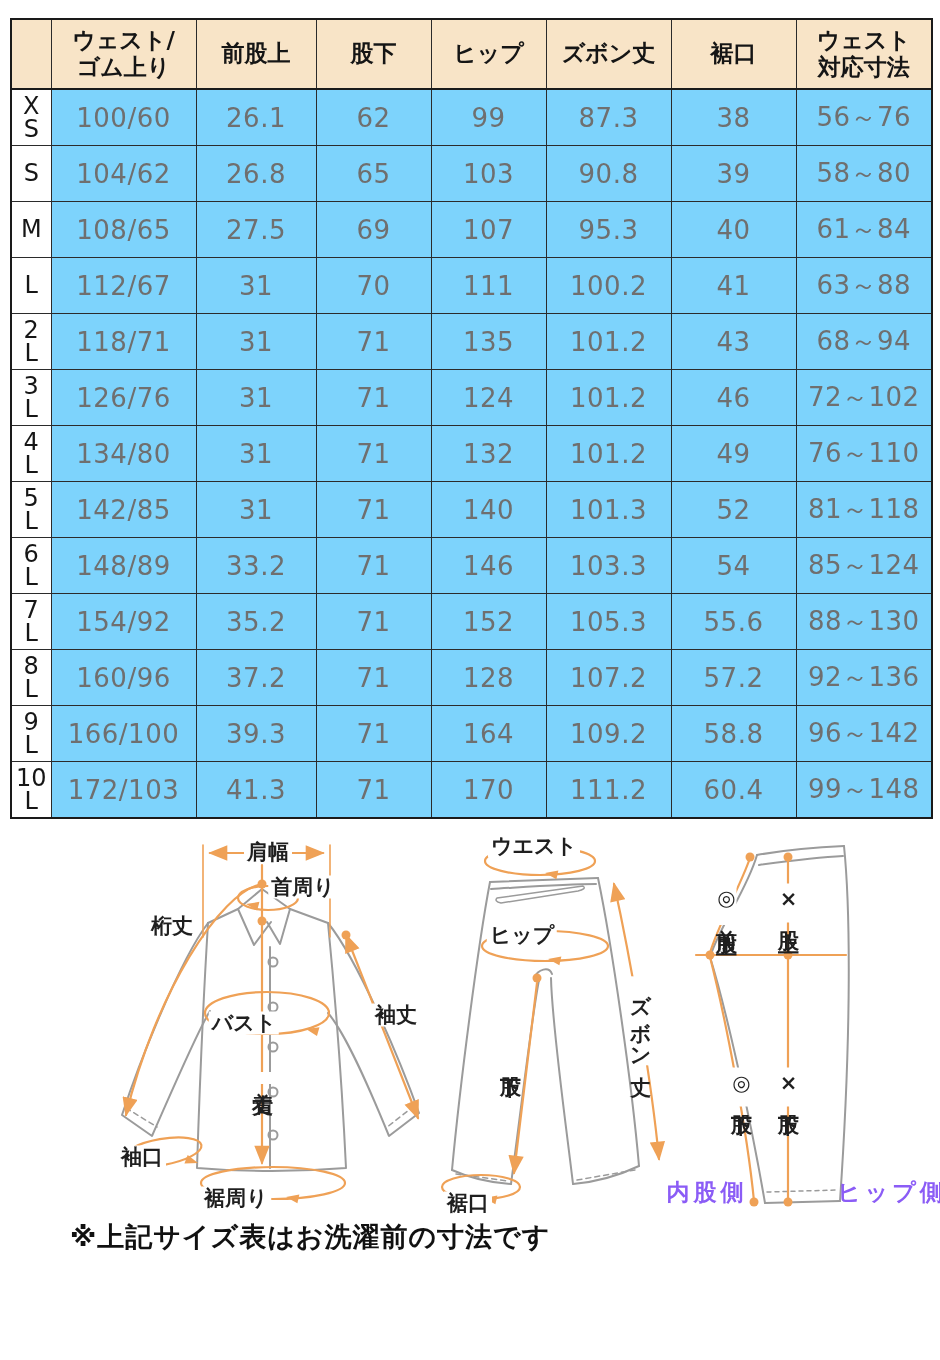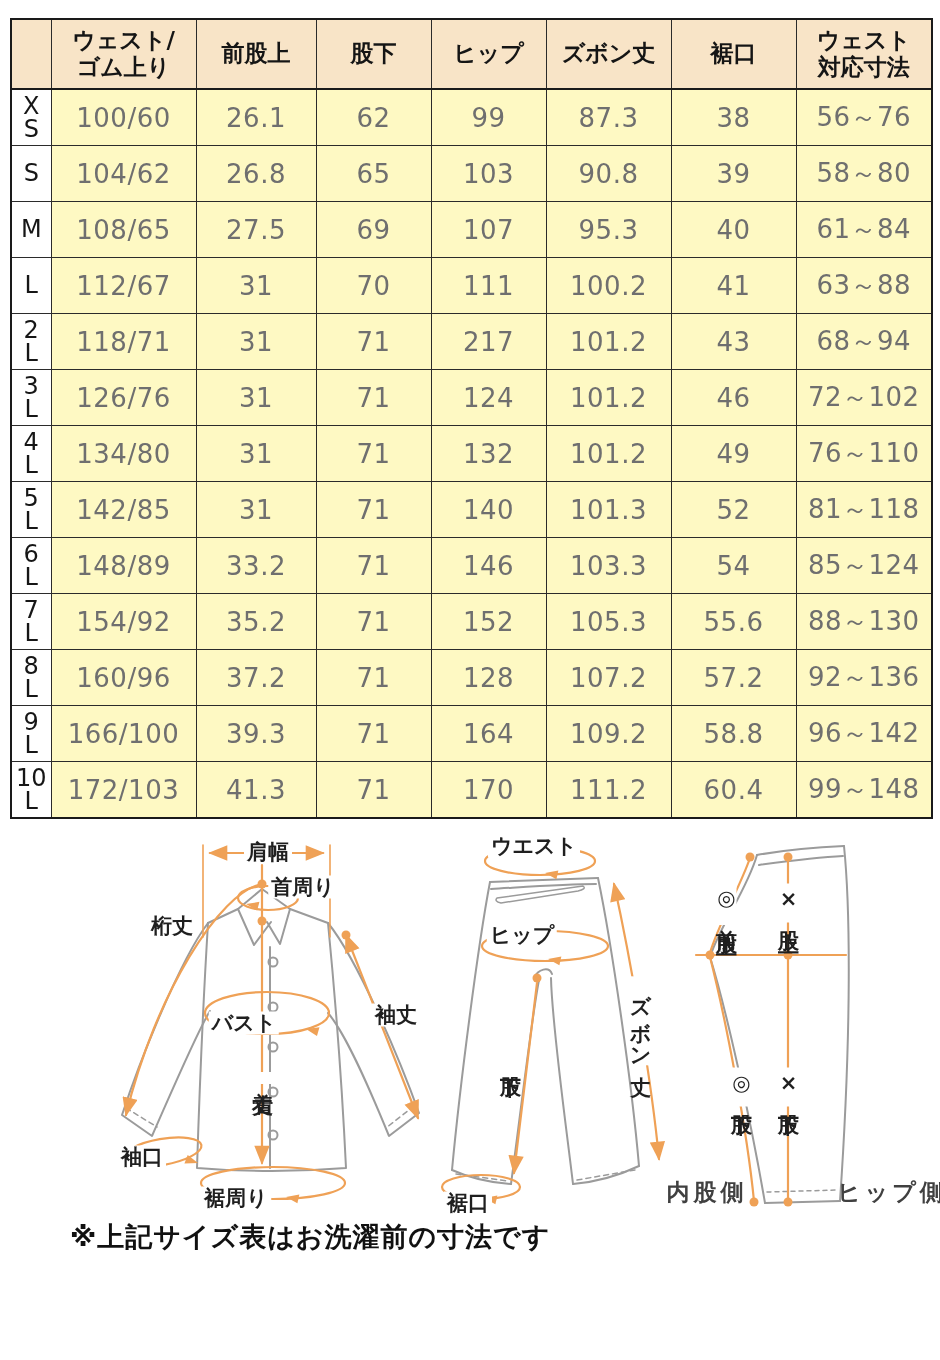--- a/index.html
+++ b/index.html
@@ -4,21 +4,21 @@
 <style>
   html,body{margin:0;padding:0;}
   body{
     width:940px;height:1360px;background:#ffffff;overflow:hidden;
     font-family:"DejaVu Sans","Liberation Sans",sans-serif;
     -webkit-font-smoothing:antialiased;
   }
   
   .size-table{
     border-collapse:collapse;table-layout:fixed;
-    margin:18px 0 0 10px;width:921px;background:#fef9c3;
+    margin:18px 0 0 10px;width:921px;background:#7dd3fc;
     border:2px solid #1a1a1a;
   }
   .size-table th,.size-table td{
     border:1px solid #2b2b2b;text-align:center;vertical-align:middle;
     padding:0;
   }
   .size-table thead th{
     background:#f8e4c7;color:#151515;font-weight:bold;font-size:23px;
     height:68px;line-height:1.18;white-space:pre-line;
     border-bottom:2px solid #1a1a1a;letter-spacing:0px;
@@ -36,21 +36,21 @@
   .lbl{
     position:absolute;transform:translate(-50%,-50%);
     font-weight:bold;font-size:21px;color:#1f1f1f;background:#fff;
     line-height:1;padding:1px 3px;white-space:nowrap;z-index:2;
   }
   .lbl.v{
     writing-mode:vertical-rl;text-orientation:upright;
     padding:3px 0;letter-spacing:3px;
   }
   .lbl.gray{
-    color:#404040;background:transparent;letter-spacing:4px;font-size:23px;
+    color:#8b5cf6;background:transparent;letter-spacing:4px;font-size:23px;
     font-weight:bold;
   }
   
   .note{
     margin:4px 0 0 70px;font-size:27px;font-weight:bold;color:#111;
     letter-spacing:1px;
   }
 </style>
 </head>
 <body>
@@ -121,21 +121,21 @@
         <td>100.2</td>
         <td>41</td>
         <td>63～88</td>
       </tr>
       <tr>
         <th class="size">2
 L</th>
         <td>118/71</td>
         <td>31</td>
         <td>71</td>
-        <td>217</td>
+        <td>135</td>
         <td>101.2</td>
         <td>43</td>
         <td>68～94</td>
       </tr>
       <tr>
         <th class="size">3
 L</th>
         <td>126/76</td>
         <td>31</td>
         <td>71</td>

